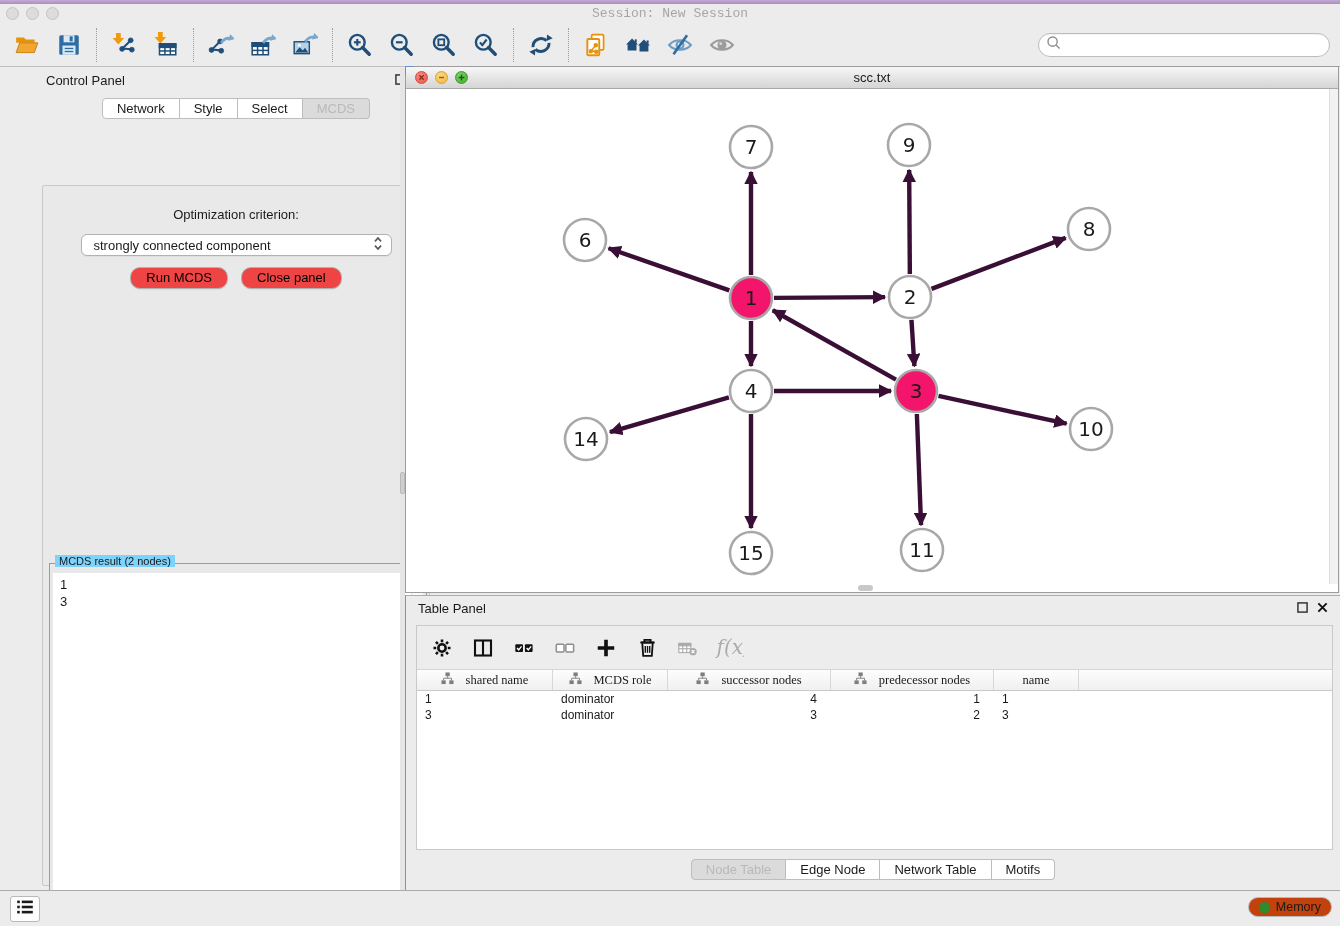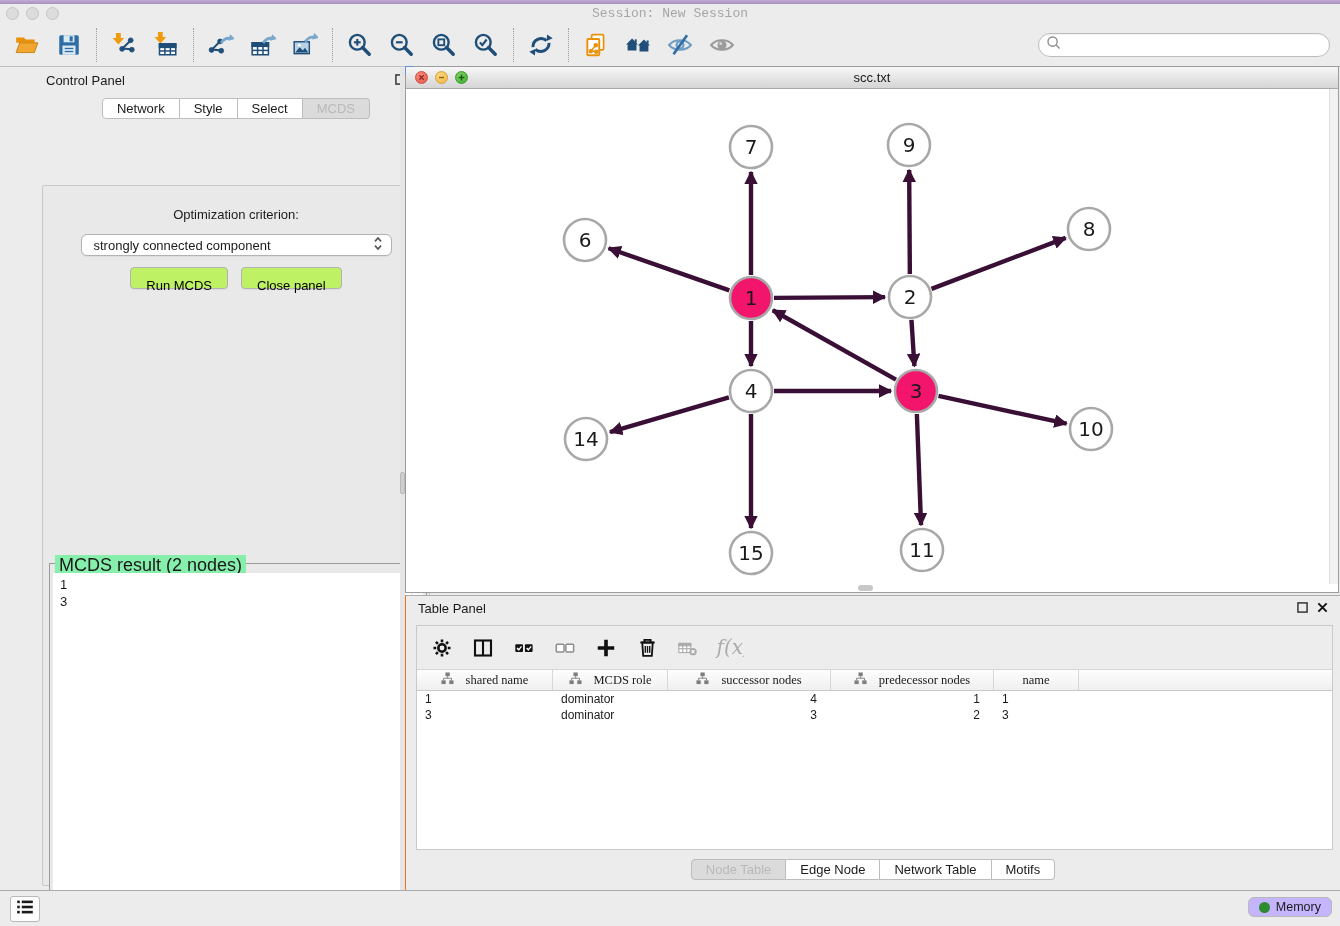--- a/index.html
+++ b/index.html
@@ -40,26 +40,26 @@
   .tab:last-child { border-radius:0 4px 4px 0; }
   .tab.selected { background:#DBDBDB; color:#B9B9B9; }
   #cp-body { position:absolute; top:117px; left:6px; right:6px; bottom:4px;
     background:#E9E9E9; border:1px solid #C8C8C8; border-radius:2px; }
   #opt-label { margin-top:21px; text-align:center; font-size:13px; }
   #criterion-select { margin:12px auto 0; width:311px; height:22px; background:#fff;
     border:1px solid #B2B2B2; border-radius:6px; display:flex; align-items:center;
     padding:0 8px 0 12px; font-size:13px; box-shadow:0 1px 1px rgba(0,0,0,.05); }
   #criterion-select .chev { margin-left:auto; }
   #cp-buttons { margin-top:11px; display:flex; justify-content:center; gap:13px; }
-  .btn { height:22px; line-height:20px; padding:8px 15px; background:#bef264; border:1px solid #B2B2B2;
-    border-radius:4px; font-size:13px; box-shadow:0 1px 1px rgba(0,0,0,.05); }
+  .btn { height:22px; line-height:20px; padding:0 15px; background:#ef4444; border:1px solid #B2B2B2;
+    border-radius:10px; font-size:13px; box-shadow:0 1px 1px rgba(0,0,0,.05); }
   #mcds-result { position:absolute; left:6px; top:377px; width:378px; height:377px;
     border:1px solid #9B9B9B; background:#E9E9E9; }
-  #mcds-result .legend { position:absolute; top:-9px; left:5px; background:#86efac;
-    padding:0 4px; font-size:18px; }
+  #mcds-result .legend { position:absolute; top:-9px; left:5px; background:#7dd3fc;
+    padding:0 4px; font-size:11px; }
   #mcds-list { position:absolute; left:3px; right:3px; top:9px; bottom:3px; background:#fff; }
   #mcds-list .scrolltrack { position:absolute; right:0; top:0; bottom:0; width:12px;
     background:#FAFAFA; border-left:1px solid #E4E4E4; }
   .mcds-line { font-size:13px; line-height:17px; padding-left:7px; }
   .mcds-line:first-child { padding-top:3px; }
 
   
   #network-window { position:absolute; left:405px; top:66px; width:934px; height:527px;
     border:1px solid #9C9C9C; background:#fff; }
   #nw-focus { position:absolute; left:-1px; top:-1px; width:9px; height:9px;
@@ -96,22 +96,22 @@
   .td { overflow:hidden; white-space:nowrap; }
   .td.al { padding-left:8px; text-align:left; }
   .td.ar { padding-right:14px; text-align:right; }
   #tp-tabs { position:absolute; left:0; right:0; bottom:10px; display:flex; justify-content:center; }
 
   
   #status-bar { position:absolute; left:0; right:0; bottom:0; height:36px; background:#ECECEC;
     border-top:1px solid #ABABAB; }
   #status-list-btn { position:absolute; left:10px; top:5px; width:30px; height:26px; background:#FDFDFD;
     border:1px solid #B9B9B9; border-radius:3px; display:flex; align-items:center; justify-content:center; }
-  #memory-btn { position:absolute; right:8px; top:6px; height:20px; background:#c4b5fd;
-    border:1px solid #B9B9B9; border-radius:6px; display:flex; align-items:center; gap:6px;
+  #memory-btn { position:absolute; right:8px; top:6px; height:20px; background:#c2410c;
+    border:1px solid #B9B9B9; border-radius:11px; display:flex; align-items:center; gap:6px;
     padding:0 10px; font-size:12.5px; }
   #memory-btn .dot { width:11px; height:11px; border-radius:50%; background:#2E8B2E; }
 </style>
 </head>
 <body>
 
 <div id="top-strip"></div>
 <div id="titlebar">
   <div class="dots">
     <div class="dot"></div>

